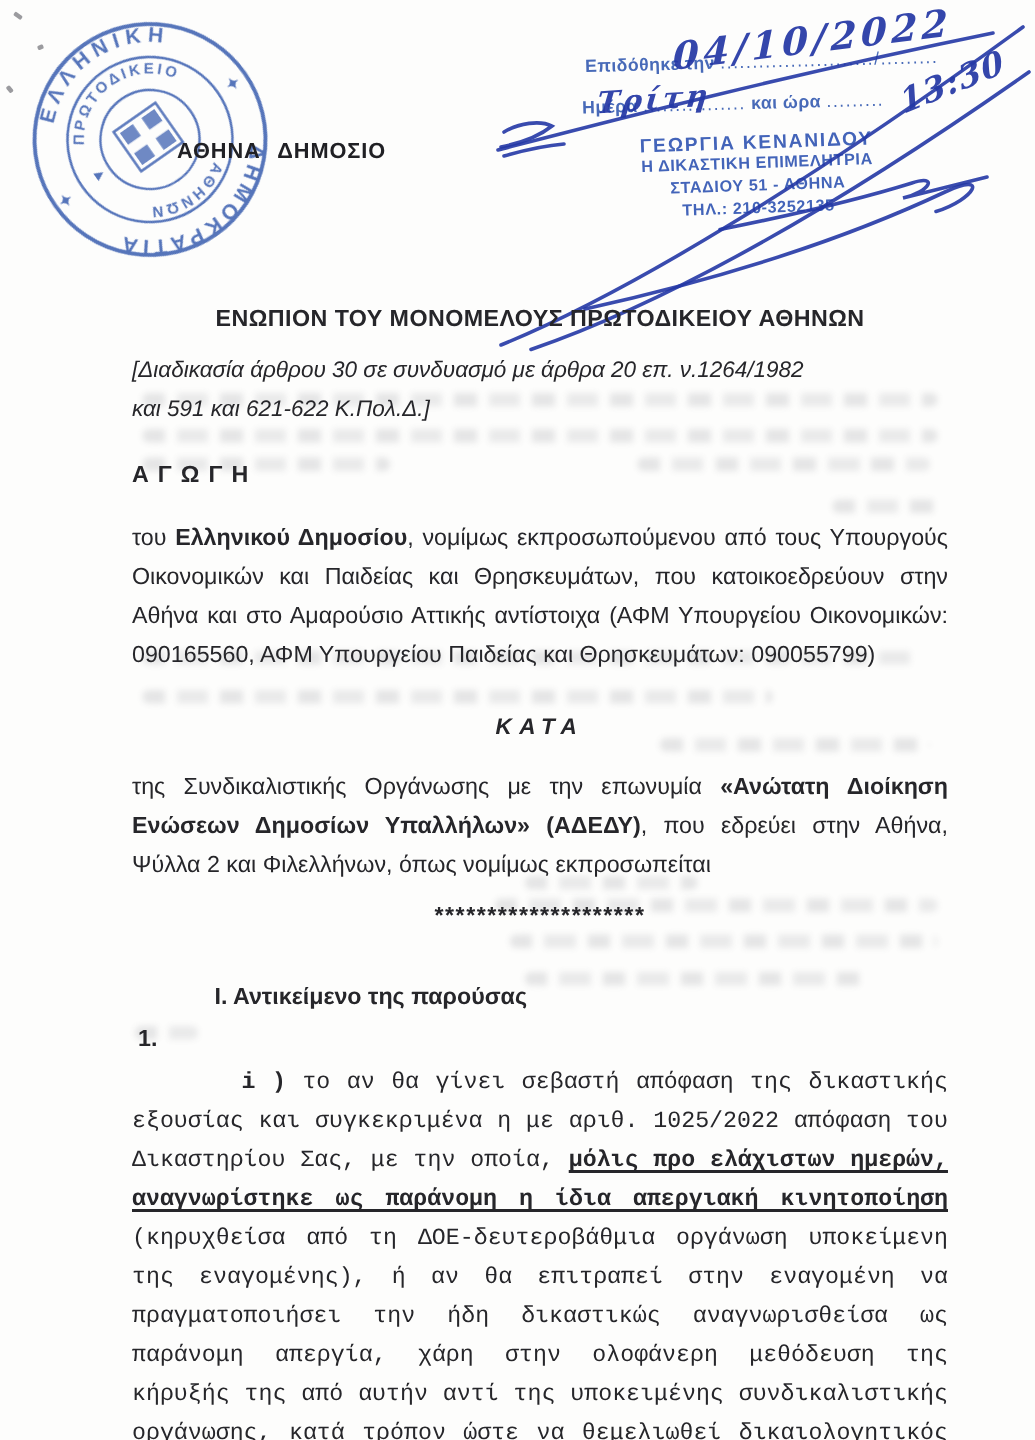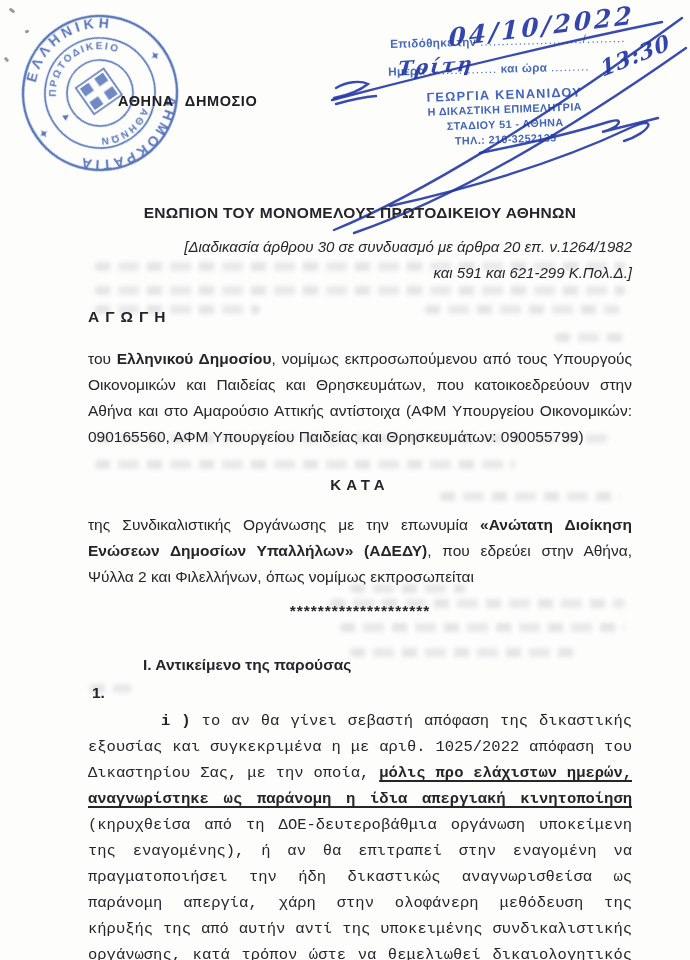--- a/index.html
+++ b/index.html
@@ -48,24 +48,24 @@
   }
   .hand-date{ left:448px; top:12px; font-size:25px; letter-spacing:3px; transform:rotate(-7deg) skewX(-8deg); }
   .hand-day { left:398px; top:54px; font-size:20px; letter-spacing:2px; transform:rotate(-4deg) skewX(-10deg); }
   .hand-time{ left:598px; top:42px; font-size:22px; letter-spacing:1px; transform:rotate(-22deg) skewX(-8deg); }
   .signature{ position:absolute; left:330px; top:0; pointer-events:none; }
   .signature path{ fill:none; stroke:#2437a5; stroke-width:2.4; stroke-linecap:round; opacity:.9; }
   .speck{ position:absolute; background:#4a4a52; opacity:.55; border-radius:1px; }
   
   .doc{ position:absolute; left:88px; top:202px; width:544px; font-size:15.5px; line-height:26px; }
   .court-title{ text-align:center; font-weight:bold; font-size:15.5px; letter-spacing:.3px; line-height:22px; margin:0 0 10px 0; }
-  .proc{ text-align:right; font-style:italic; font-size:15px; margin:0; }
+  .proc{ text-align:left; font-style:italic; font-size:15px; margin:0; }
   .doc-type{ text-align:left; font-weight:bold; font-size:15.5px; letter-spacing:6px; line-height:22px; margin:20px 0 0 0; }
   .para{ text-align:justify; margin:18px 0 0 0; }
-  .kata{ text-align:center; font-weight:bold; font-size:15px; letter-spacing:5px; line-height:22px; margin:24px 0 0 0; }
+  .kata{ text-align:center; font-weight:bold; font-size:15px; letter-spacing:5px; line-height:22px; margin:24px 0 0 0;font-style:italic; }
   .p2{ margin-top:16px; }
   .sep{ text-align:center; font-weight:bold; letter-spacing:1px; line-height:22px; margin:10px 0 0 0; }
   .h1{ font-weight:bold; margin:32px 0 0 55px; line-height:22px; }
   .item1{ display:flex; margin:4px 0 0 4px; }
   .item1 .num{ width:43px; font-weight:bold; flex:0 0 auto; }
   .pointp{ text-align:justify; text-indent:73px; margin:2px 0 0 0;font-family:Liberation Mono, monospace; }
   .ilabel{ font-weight:bold; }
   .emph{
     font-weight:bold; text-decoration:underline;
     text-decoration-thickness:1.6px; text-underline-offset:3px;
@@ -157,21 +157,21 @@
     <path d="M150 153 C 200 143, 246 132, 278 122 C 296 116, 290 128, 272 132 C 292 127, 312 122, 328 118"></path>
     <path d="M2 100 C 60 85, 185 52, 332 22"></path>
     <path d="M6 88 C 16 82, 30 80, 38 84 C 28 92, 14 96, 4 98"></path>
     <path d="M6 104 C 20 100, 34 97, 46 96"></path>
   </svg>
 
   <div class="doc">
 
     <div class="court-title">ΕΝΩΠΙΟΝ ΤΟΥ ΜΟΝΟΜΕΛΟΥΣ ΠΡΩΤΟΔΙΚΕΙΟΥ ΑΘΗΝΩΝ</div>
     <div class="proc">[Διαδικασία άρθρου 30 σε συνδυασμό με άρθρα 20 επ. ν.1264/1982</div>
-    <div class="proc">και 591 και 621-299 Κ.Πολ.Δ.]</div>
+    <div class="proc">και 591 και 621-622 Κ.Πολ.Δ.]</div>
 
     <div class="doc-type">ΑΓΩΓΗ</div>
 
     <p class="para"><span>του </span><b>Ελληνικού Δημοσίου</b><span>, νομίμως εκπροσωπούμενου από τους Υπουργούς Οικονομικών και Παιδείας και Θρησκευμάτων, που κατοικοεδρεύουν στην Αθήνα και στο Αμαρούσιο Αττικής αντίστοιχα (ΑΦΜ Υπουργείου Οικονομικών: 090165560, ΑΦΜ Υπουργείου Παιδείας και Θρησκευμάτων: 090055799)</span></p>
 
     <div class="kata">ΚΑΤΑ</div>
 
     <p class="para p2"><span>της Συνδικαλιστικής Οργάνωσης με την επωνυμία </span><b>«Ανώτατη Διοίκηση Ενώσεων Δημοσίων Υπαλλήλων» (ΑΔΕΔΥ)</b><span>, που εδρεύει στην Αθήνα, Ψύλλα 2 και Φιλελλήνων, όπως νομίμως εκπροσωπείται</span></p>
 
     <div class="sep">********************</div>

